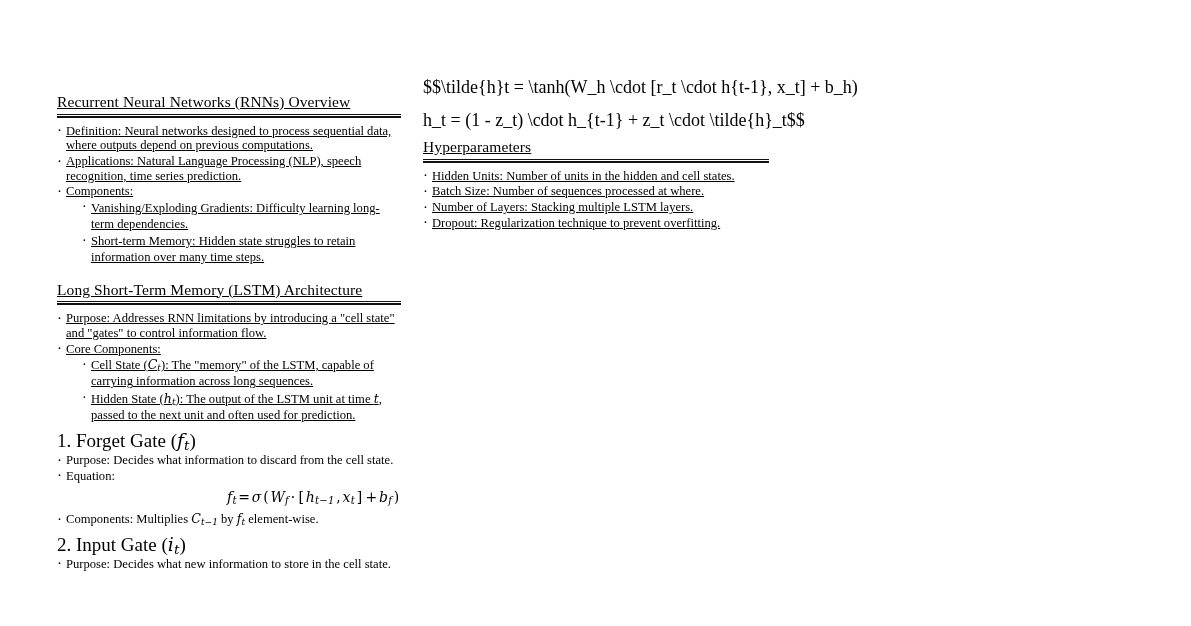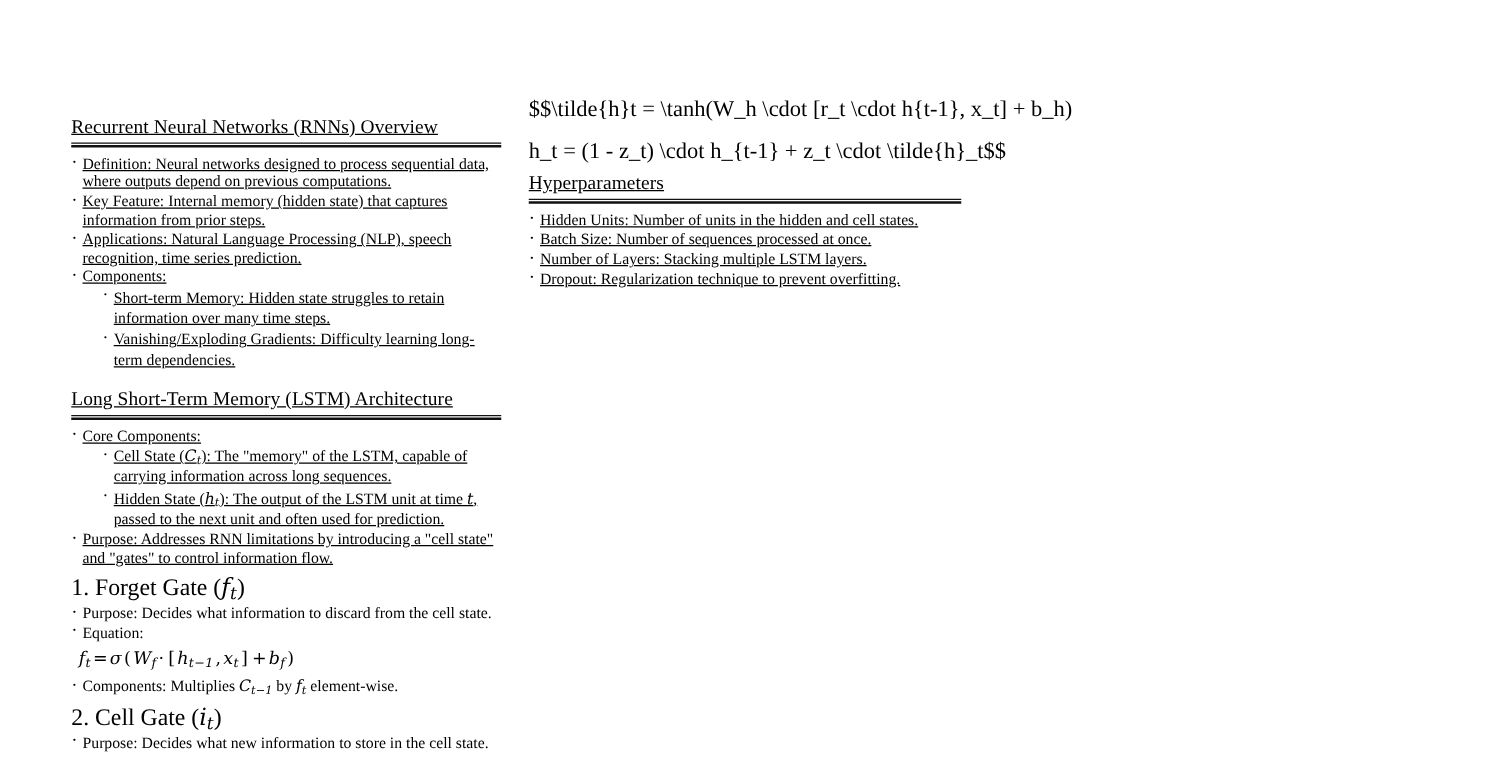--- a/index.html
+++ b/index.html
@@ -115,20 +115,21 @@
     font-family: "DejaVu Serif", "Liberation Serif", serif;
     font-style: italic;
   }
   .display-math {
     font-family: "DejaVu Serif", "Liberation Serif", serif;
     font-style: italic;
     font-size: 14px;
     line-height: 20px;
     margin: 4px 0 5px 6px;
     letter-spacing: 0.3px;
+    text-align: right;
   }
   .display-math .op {
     font-style: normal;
     padding: 0 1.5px;
   }
   sub {
     font-size: 0.72em;
     line-height: 0;
     vertical-align: -0.22em;
   }
@@ -160,85 +161,84 @@
 <div class="page">
 
   <div class="col col-left">
     <div class="spacer-top-left"></div>
 
     <div class="section">
       <h2 class="section-title">Recurrent Neural Networks (RNNs) Overview</h2>
       <div class="rule"></div>
       <ul class="bullets">
         <li>Definition: Neural networks designed to process sequential data, where outputs depend on previous computations.</li>
-        <li>Key Feature: Internal memory (hidden state) that captures information from prior steps.</li>
         <li>Applications: Natural Language Processing (NLP), speech recognition, time series prediction.</li>
         <li>
           <span>Components:</span>
           <ul class="sub">
+            <li>Vanishing/Exploding Gradients: Difficulty learning long-term dependencies.</li>
             <li>Short-term Memory: Hidden state struggles to retain information over many time steps.</li>
-            <li>Vanishing/Exploding Gradients: Difficulty learning long-term dependencies.</li>
           </ul>
         </li>
       </ul>
     </div>
 
     <div class="section-gap"></div>
 
     <div class="section">
       <h2 class="section-title">Long Short-Term Memory (LSTM) Architecture</h2>
       <div class="rule"></div>
       <ul class="bullets">
+        <li>Purpose: Addresses RNN limitations by introducing a "cell state" and "gates" to control information flow.</li>
         <li>
           <span>Core Components:</span>
           <ul class="sub">
             <li><span>Cell State (</span><span class="math"><span>C</span><sub>t</sub></span><span>): The "memory" of the LSTM, capable of carrying information across long sequences.</span></li>
             <li><span>Hidden State (</span><span class="math"><span>h</span><sub>t</sub></span><span>): The output of the LSTM unit at time </span><span class="math">t</span><span>, passed to the next unit and often used for prediction.</span></li>
           </ul>
         </li>
-        <li>Purpose: Addresses RNN limitations by introducing a "cell state" and "gates" to control information flow.</li>
       </ul>
     </div>
 
     <h3 class="gate-heading"><span>1.</span>
       <span>Forget Gate (</span><span class="math"><span>f</span><sub>t</sub></span><span>)</span></h3>
 
     <ul class="bullets">
       <li>Purpose: Decides what information to discard from the cell state.</li>
       <li>Equation:</li>
     </ul>
 
     <div class="display-math"><span>f</span><sub>t</sub><span class="op">=</span><span>σ</span><span class="op">(</span><span>W</span><sub>f</sub><span class="op">·</span><span class="op">[</span><span>h</span><sub>t−1</sub><span class="op">,</span><span>x</span><sub>t</sub><span class="op">]</span><span class="op">+</span><span>b</span><sub>f</sub><span class="op">)</span></div>
 
     <ul class="bullets">
       <li><span>Components: Multiplies </span><span class="math"><span>C</span><sub>t−1</sub></span><span> by </span><span class="math"><span>f</span><sub>t</sub></span><span> element-wise.</span></li>
     </ul>
 
     <h3 class="gate-heading"><span>2.</span>
-      <span>Cell Gate (</span><span class="math"><span>i</span><sub>t</sub></span><span>)</span></h3>
+      <span>Input Gate (</span><span class="math"><span>i</span><sub>t</sub></span><span>)</span></h3>
 
     <ul class="bullets">
       <li>Purpose: Decides what new information to store in the cell state.</li>
     </ul>
   </div>
 
   <div class="col col-right">
     <div class="spacer-top-right"></div>
 
     <div class="latex-block">
       <p class="latex-line">$$\tilde{h}t = \tanh(W_h \cdot [r_t \cdot h{t-1}, x_t] + b_h)</p>
       <div class="latex-gap"></div>
       <p class="latex-line">h_t = (1 - z_t) \cdot h_{t-1} + z_t \cdot \tilde{h}_t$$</p>
     </div>
 
     <div class="section">
       <h2 class="section-title">Hyperparameters</h2>
       <div class="rule"></div>
       <ul class="bullets">
         <li>Hidden Units: Number of units in the hidden and cell states.</li>
-        <li>Batch Size: Number of sequences processed at once.</li>
+        <li>Batch Size: Number of sequences processed at where.</li>
         <li>Number of Layers: Stacking multiple LSTM layers.</li>
         <li>Dropout: Regularization technique to prevent overfitting.</li>
       </ul>
     </div>
   </div>
 
 </div>
 
 </body></html>

